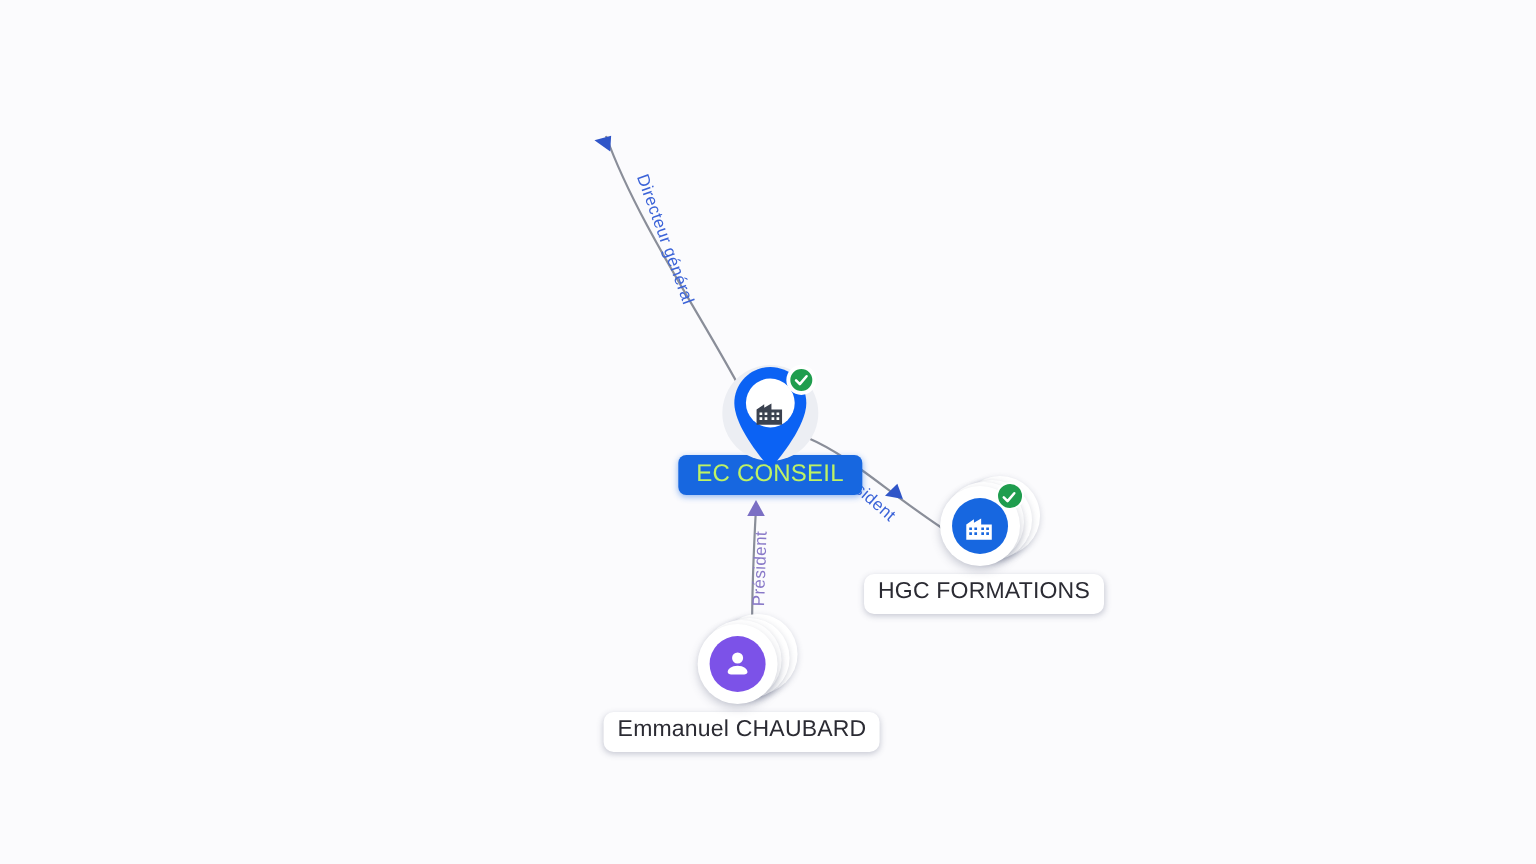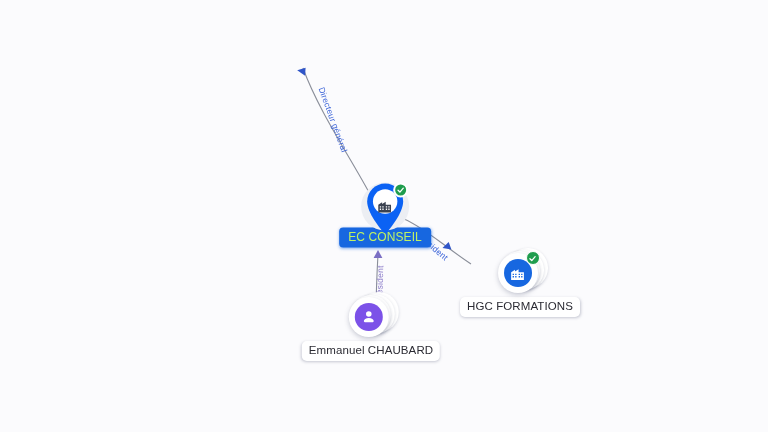--- a/index.html
+++ b/index.html
@@ -200,42 +200,42 @@
       </div>
       <div class="pin-badge">
         <svg width="9" height="9" viewBox="0 0 24 24" aria-hidden="true">
           <path fill="none" stroke="#ffffff" stroke-width="3.4" stroke-linecap="round" stroke-linejoin="round" d="M5 12.5 L10 17.5 L19 7"></path>
         </svg>
       </div>
     </div>
     <div class="label primary" style="margin-top:-11px;">EC CONSEIL</div>
   </div>
 
-  <div class="node" style="left:492px; top:284px;margin-left:28px;">
+  <div class="node" style="left:492px; top:274px;">
     <div class="stack">
       <div class="card c3"></div>
       <div class="card c2"></div>
       <div class="card c1"></div>
       <div class="card top">
         <div class="disc company">
           <svg width="17" height="17" viewBox="0 0 24 24" aria-hidden="true">
             <path fill="#ffffff" d="M3 21V10.2l5.4-3.6V9l5.1-3v4.2H21V21zM13.6 12.3v1.9h1.9v-1.9zm0 3.4v1.9h1.9v-1.9zm3.5-3.4v1.9H19v-1.9zm0 3.4v1.9H19v-1.9zM5.1 12.3v1.9H7v-1.9zm0 3.4v1.9H7v-1.9zm3.6-3.4v1.9h1.9v-1.9zm0 3.4v1.9h1.9v-1.9z"></path>
           </svg>
         </div>
         <div class="badge">
           <svg width="9" height="9" viewBox="0 0 24 24" aria-hidden="true">
             <path fill="none" stroke="#ffffff" stroke-width="3.4" stroke-linecap="round" stroke-linejoin="round" d="M5 12.5 L10 17.5 L19 7"></path>
           </svg>
         </div>
       </div>
     </div>
     <div class="label">HGC FORMATIONS</div>
   </div>
 
-  <div class="node" style="left:371px; top:328px;">
+  <div class="node" style="left:371px; top:343px;">
     <div class="stack">
       <div class="card c3"></div>
       <div class="card c2"></div>
       <div class="card c1"></div>
       <div class="card top">
         <div class="disc person">
           <svg width="18" height="18" viewBox="0 0 24 24" aria-hidden="true">
             <circle cx="12" cy="8" r="3.7" fill="#ffffff"></circle>
             <path fill="#ffffff" d="M12 13.2c-4 0-6.6 2.1-6.6 4.2 0 1.1 1 1.6 2.3 1.6h8.6c1.3 0 2.3-.5 2.3-1.6 0-2.1-2.6-4.2-6.6-4.2z"></path>
           </svg>

